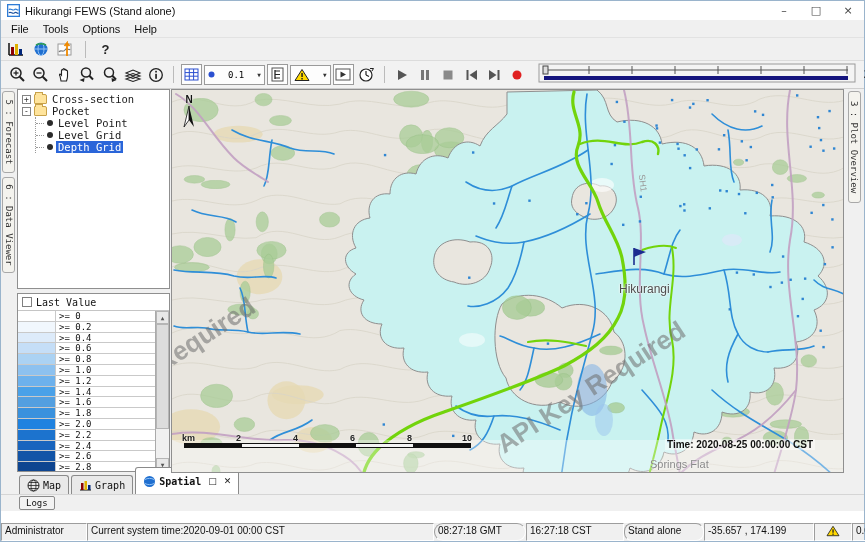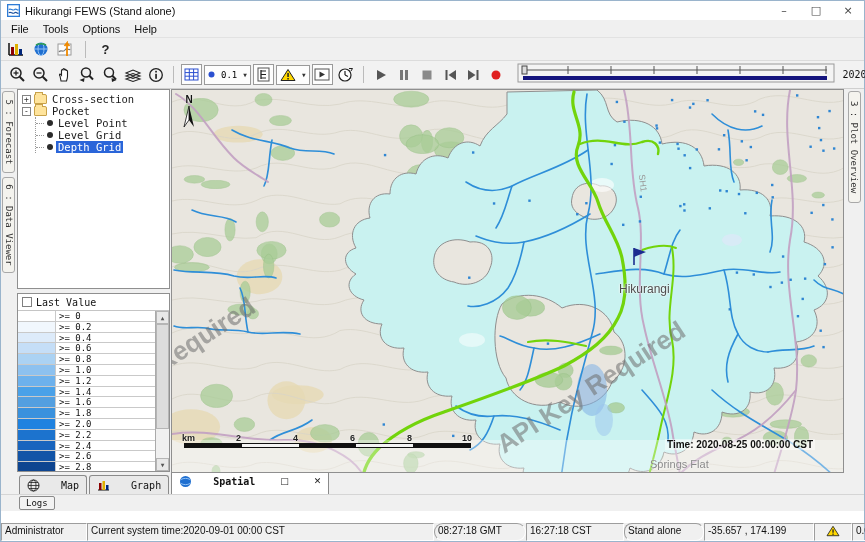--- a/index.html
+++ b/index.html
@@ -22,21 +22,21 @@
 
   
   .toolbar1 { height:23px; background:#f0f0f0; display:flex; align-items:center; gap:4px;
     padding-left:4px; flex:none; border-bottom:1px solid #dcdcdc; }
   .toolbar2 { height:28px; background:#f2f2f2; display:flex; align-items:center; gap:2px;
     padding-left:6px; flex:none; border-bottom:1px solid #cfcfcf; }
   .tbtn { width:21px; height:21px; display:flex; align-items:center; justify-content:center; flex:none; }
   .tbtn.boxed { border:1px solid #9a9a9a; background:#fdfdfd; }
   .tsep { width:1px; height:17px; background:#bbb; margin:0 5px; flex:none; }
   .dd-btn { height:20px; border:1px solid #9a9a9a; background:#fdfdfd; display:flex;
-    align-items:center; padding:0 3px; gap:6px; font-size:9px; flex:none;
+    align-items:center; padding:0 3px; gap:13px; font-size:9px; flex:none;
     font-family:"DejaVu Sans Mono", monospace; }
   .dd-arrow { font-size:6px; color:#333; }
   .help-q { font-size:13px; font-weight:bold; color:#222; }
   .timeline-wrap { margin-left:8px; flex:none; }
   .tb-datetime { font-family:"DejaVu Sans Mono", monospace; font-size:10px; color:#111;
     margin-left:6px; white-space:nowrap; }
 
   
   .main-row { flex:1; display:flex; min-height:0; }
   .side-strip { width:15px; background:#f0f0f0; flex:none; display:flex; flex-direction:column;
@@ -109,21 +109,21 @@
   .scale-labels span { position:absolute; top:0; }
   .scale-segs { display:flex; height:5px; border:1px solid #111; width:287px; margin-left:2px; }
   .scale-segs i { flex:1; }
   .scale-segs i:nth-child(odd) { background:#111; }
   .scale-segs i:nth-child(even) { background:#f4f4f4; }
 
   
   .bottom-tabs { height:21px; background:#f0f0f0; display:flex; align-items:flex-end; gap:2px;
     padding-left:18px; flex:none; }
   .btab { height:19px; border:1px solid #8a8a8a; border-bottom:none; border-radius:3px 3px 0 0;
-    background:#e9e9e9; display:flex; align-items:center; gap:21px; padding:0 7px;
+    background:#e9e9e9; display:flex; align-items:center; gap:3px; padding:0 7px;
     font-size:10px; font-family:"DejaVu Sans Mono", monospace; color:#111; }
   .btab.active { background:#fff; height:27px; font-weight:bold; }
   .btab .mini { font-size:9px; margin-left:4px; color:#222; font-weight:bold;
     font-family:"DejaVu Sans", sans-serif; }
   .logs-row { height:17px; background:#f0f0f0; flex:none; display:flex; align-items:center;
     padding-left:18px; border-top:1px solid #d5d5d5; }
   .logs-btn { height:14px; border:1px solid #8a8a8a; border-radius:2px; background:#f3f3f3;
     font-size:9px; font-family:"DejaVu Sans Mono", monospace; padding:0 6px; color:#111; }
   .statusbar { height:18px; background:#f0f0f0; display:flex; flex:none;
     font-family:Liberation Sans, sans-serif; font-size:10px; color:#111;margin-top:12px; }

